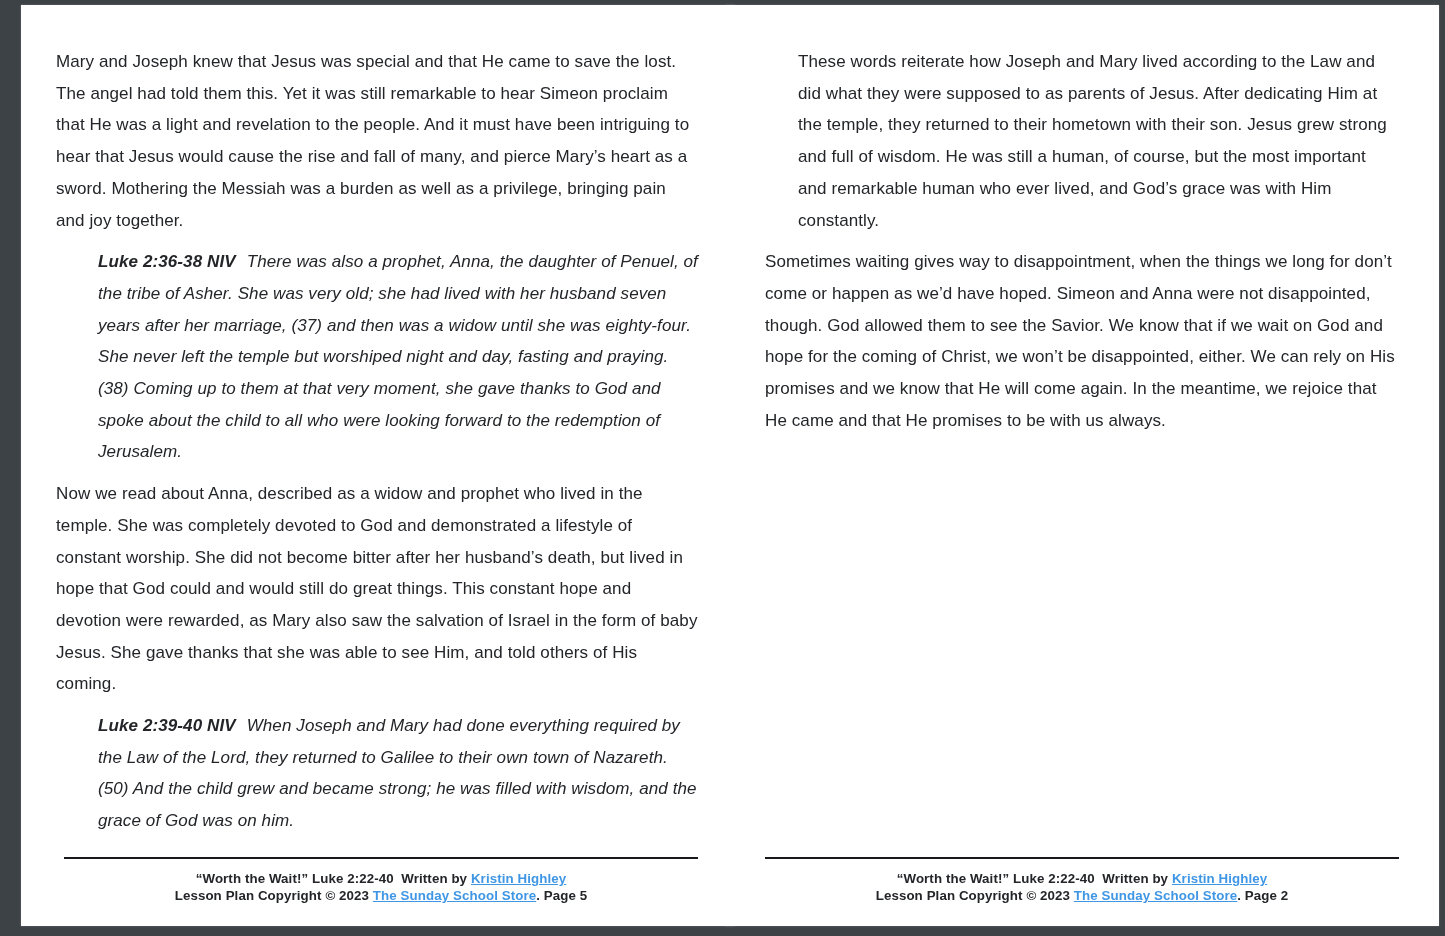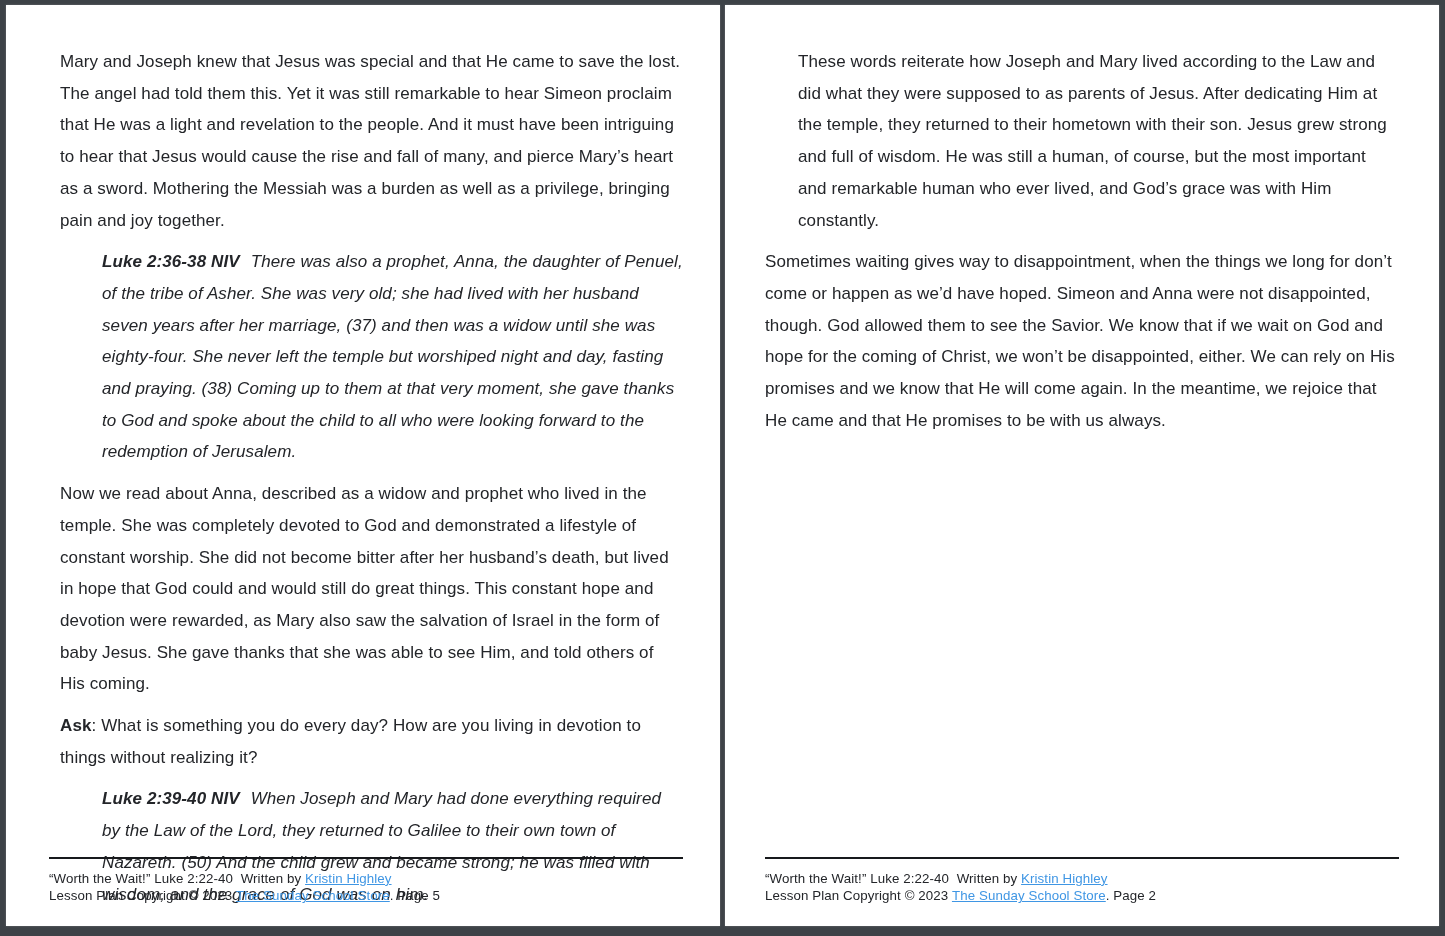--- a/index.html
+++ b/index.html
@@ -14,21 +14,21 @@
     overflow: hidden;
   }
   .page {
     position: absolute;
     top: 5px;
     height: 921px;
     width: 714px;
     background: var(--page-bg, #ffffff);
     box-shadow: 0 0 2px rgba(255,255,255,0.25);
   }
-  #page-left  { left: 6px;   padding: 41px 37px 0 54px; }
+  #page-left  { left: 21px;   padding: 41px 37px 0 35px; }
   #page-right { left: 725px; padding: 41px 40px 0 40px; }
 
   .para, .quote, .ask {
     margin: 0 0 10px 0;
     font-size: 17px;
     line-height: 31.7px;
     letter-spacing: 0.1px;
   }
   .quote {
     margin-left: 42px;
@@ -47,46 +47,44 @@
     right: 37px;
     bottom: 21px;
   }
   #page-right .footer { left: 40px; right: 40px; }
   .footer-rule {
     border: 0;
     border-top: 2px solid var(--rule, #17191c);
     margin: 0 0 11px 0;
   }
   .footer-line {
-    text-align: left;
+    text-align: center;
     font-size: 13.3px;
     line-height: 17.6px;
     letter-spacing: 0.1px;
+    font-weight: bold;
   }
   a.link {
     color: var(--link, #3f96e4);
     text-decoration: underline;
     cursor: pointer;
   }
 </style>
 </head>
 <body style="--frame-bg: #3d4247; --page-bg: #ffffff; --text: #232529; --link: #3f96e4; --rule: #17191c;">
 
 <div class="page" id="page-left">
   <p class="para">Mary and Joseph knew that Jesus was special and that He came to save the lost. The angel had told them this. Yet it was still remarkable to hear Simeon proclaim that He was a light and revelation to the people. And it must have been intriguing to hear that Jesus would cause the rise and fall of many, and pierce Mary’s heart as a sword. Mothering the Messiah was a burden as well as a privilege, bringing pain and joy together.</p>
 
   <p class="quote">
     <span class="quote-ref">Luke 2:36-38 NIV</span><span>There was also a prophet, Anna, the daughter of Penuel, of the tribe of Asher. She was very old; she had lived with her husband seven years after her marriage, (37) and then was a widow until she was eighty-four. She never left the temple but worshiped night and day, fasting and praying. (38) Coming up to them at that very moment, she gave thanks to God and spoke about the child to all who were looking forward to the redemption of Jerusalem.</span>
   </p>
 
   <p class="para">Now we read about Anna, described as a widow and prophet who lived in the temple. She was completely devoted to God and demonstrated a lifestyle of constant worship. She did not become bitter after her husband’s death, but lived in hope that God could and would still do great things. This constant hope and devotion were rewarded, as Mary also saw the salvation of Israel in the form of baby Jesus. She gave thanks that she was able to see Him, and told others of His coming.</p>
 
-  <p class="ask">
-    <span class="ask-label">Ask</span><span>: What is something you do every day? How are you living in devotion to things without realizing it?</span>
-  </p>
 
   <p class="quote">
     <span class="quote-ref">Luke 2:39-40 NIV</span><span>When Joseph and Mary had done everything required by the Law of the Lord, they returned to Galilee to their own town of Nazareth. (50) And the child grew and became strong; he was filled with wisdom, and the grace of God was on him.</span>
   </p>
 
   <div class="footer">
     <hr class="footer-rule">
     <div class="footer-line">
       <span>“Worth the Wait!” Luke 2:22-40&nbsp; Written by </span><a class="link">Kristin Highley</a>
     </div>

